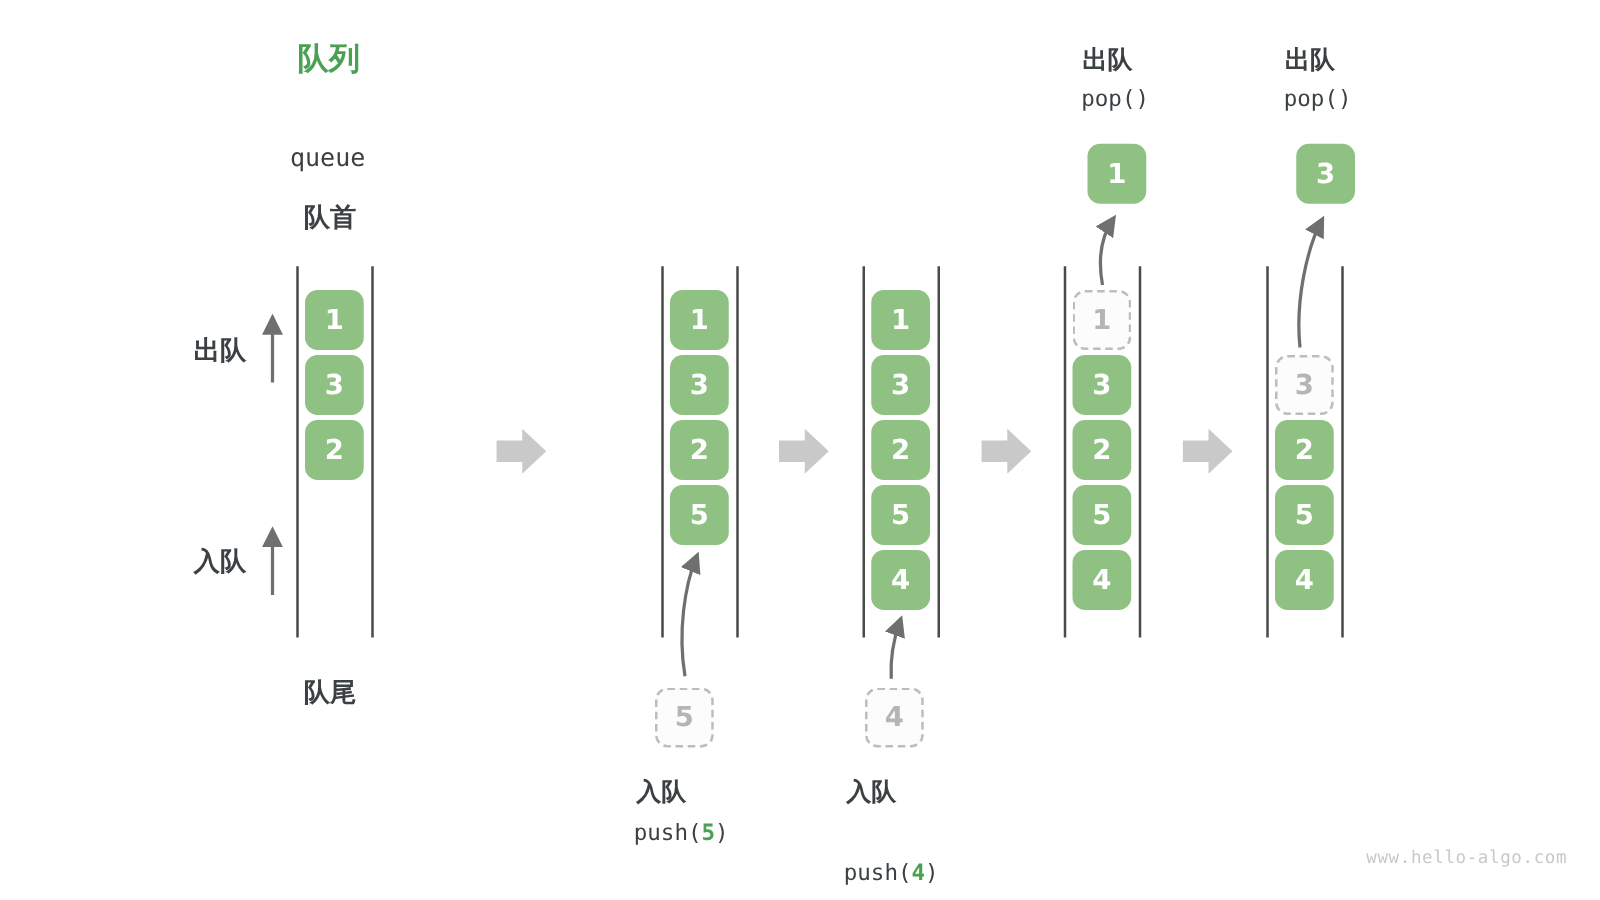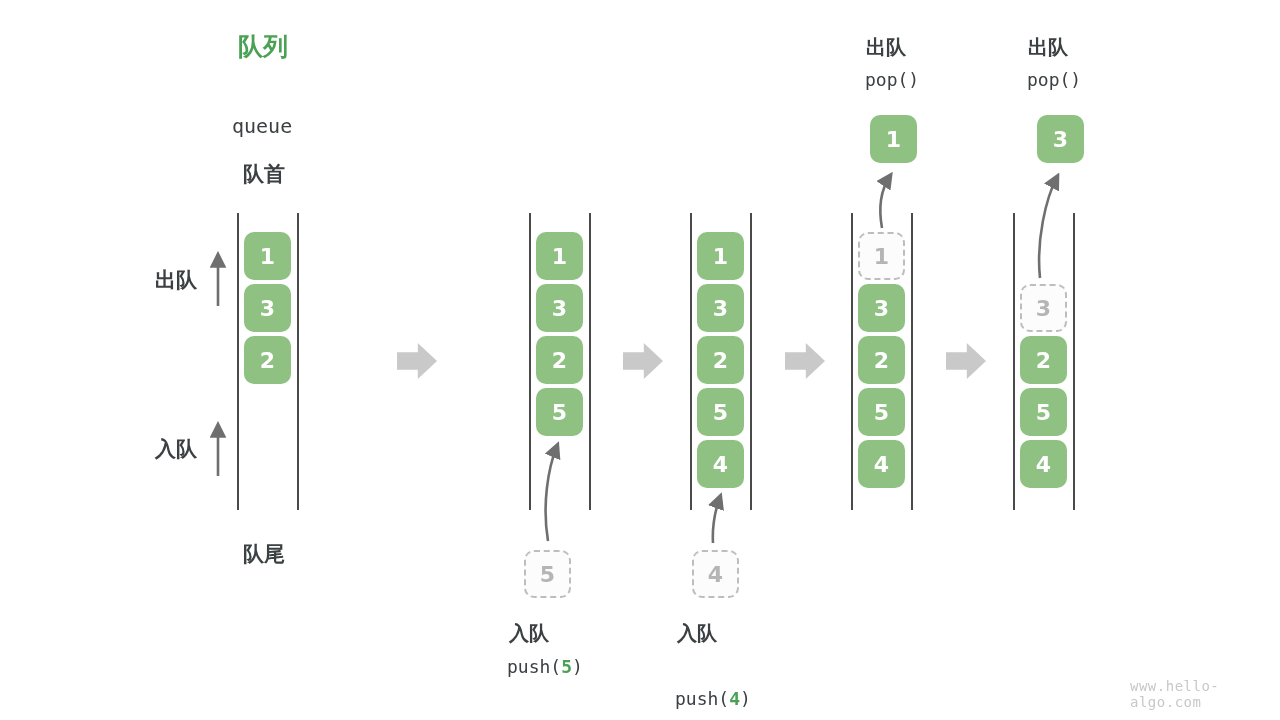--- a/index.html
+++ b/index.html
@@ -113,15 +113,15 @@
     <g stroke="#6F6F6F" stroke-width="2.6" fill="none">
       <path d="M 218 306 L 218 256" marker-end="url(#ah)"></path>
       <path d="M 218 476 L 218 426" marker-end="url(#ah)"></path>
       <path d="M 548 541 C 542 505 548 468 557 446" marker-end="url(#ah)"></path>
       <path d="M 713 543 C 712 525 716 508 720 497" marker-end="url(#ah)"></path>
       <path d="M 882 228 C 878 206 882 188 890 176" marker-end="url(#ah)"></path>
       <path d="M 1040 278 C 1036 240 1046 198 1057 177" marker-end="url(#ah)"></path>
     </g>
   </svg>
 
-  <div class="abs mono watermark" style="left:1130px;top:678px;">www.hello-algo.com</div>
+  <div class="abs mono watermark" style="left:1093px;top:678px;">www.hello-algo.com</div>
 
 </div>
 
 </body></html>

